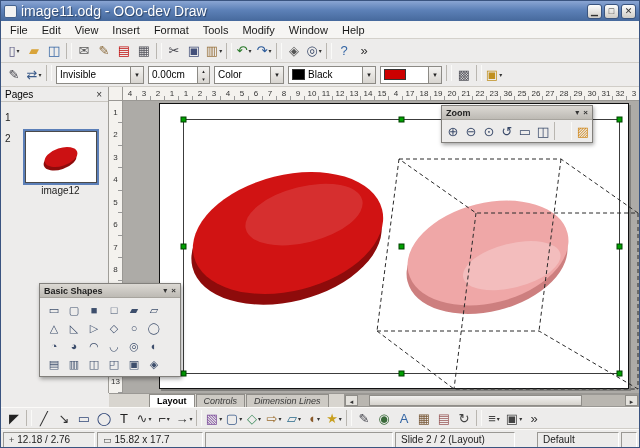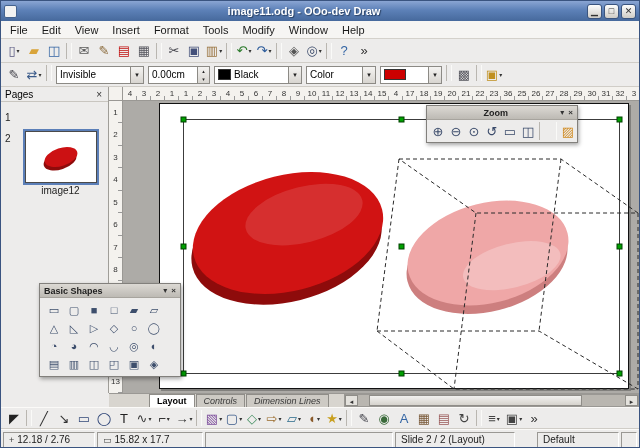--- a/index.html
+++ b/index.html
@@ -1,21 +1,21 @@
 <!DOCTYPE html>
 <html><head>
 <meta charset="utf-8">
 <style>
 *{margin:0;padding:0;box-sizing:border-box;}
 body{background:#555;}
 .app{position:relative;width:640px;height:448px;font-family:"Liberation Sans","DejaVu Sans",sans-serif;font-size:11px;background:#edeceb;overflow:hidden;border:1px solid #3a5480;}
 
 .titlebar{position:absolute;left:0;top:0;right:0;height:20px;background:linear-gradient(#8aa5d3 0%,#5d81b8 45%,#46699c 100%);display:flex;align-items:center;padding:0 3px;color:#fff;z-index:10;}
 .ticon{width:13px;height:13px;background:#f2f2f2;border:1px solid #44628e;margin-right:4px;border-radius:2px;}
-.ttext{flex:1;text-align:center;font-weight:bold;font-size:11px;text-shadow:1px 1px 1px #2a4265;}
+.ttext{flex:1;font-weight:normal;font-size:14px;text-shadow:1px 1px 1px #2a4265;}
 .wbtns{display:flex;gap:2px;}
 .wbtn{width:15px;height:15px;border:1px solid #3a547e;border-radius:3px;background:linear-gradient(#fdfdfd,#cfccc6);color:#333;font-size:9px;line-height:13px;text-align:center;cursor:default;}
 
 .menubar{position:absolute;top:20px;left:0;right:0;height:18px;background:#f6f5f3;border-bottom:1px solid #d4d1cb;display:flex;align-items:center;padding-left:2px;z-index:9;}
 .menu-item{padding:1px 7px;color:#1a1a1a;}
 
 .toolbar{position:absolute;left:0;right:0;display:flex;align-items:center;background:#edeceb;border-bottom:1px solid #d0cdc7;padding-left:3px;z-index:9;}
 .tb1{top:38px;height:24px;}
 .tb2{top:62px;height:24px;}
 .tb3{top:406px;height:22px;border-top:1px solid #fbfaf8;}
@@ -56,21 +56,21 @@
 .page{position:absolute;left:36px;top:2px;width:470px;height:286px;background:#fff;border:1px solid #111;box-shadow:2px 2px 0 rgba(0,0,0,.25);}
 svg.scene{position:absolute;left:0;top:0;}
 .scene-rect{fill:none;stroke-width:1;}
 .wire path{fill:none;stroke-dasharray:4 3;stroke-width:1;}
 .handles rect{stroke-width:1;}
 
 .palette{position:absolute;background:#edeceb;border:1px solid #82807c;box-shadow:1px 2px 4px rgba(0,0,0,.35);z-index:6;}
 .pal-title{height:14px;display:flex;align-items:center;padding:0 4px;background:linear-gradient(#dcd9d4,#bdbab4);font-size:9px;font-weight:bold;color:#222;border-bottom:1px solid #a7a49e;}
 .pal-title .t{flex:1;}
 .pal-btns{display:flex;gap:4px;font-size:8px;color:#333;}
-.zoom-palette{left:425px;top:104px;width:152px;text-align:center;}
+.zoom-palette{left:440px;top:104px;width:152px;}
 .zoom-palette .pal-body{display:flex;align-items:center;padding:2px;}
 .zoom-palette .tbtn{height:18px;min-width:18px;}
 .shapes-palette{left:38px;top:282px;width:142px;}
 .shapes-palette .pal-body{display:flex;flex-wrap:wrap;padding:3px 4px;}
 .shape-btn{width:20px;height:18px;display:flex;align-items:center;justify-content:center;font-size:11px;color:#3d4e6c;}
 
 .tabrow{position:absolute;left:108px;right:0;top:392px;height:14px;background:#d8d5cf;border-top:1px solid #9a9894;display:flex;align-items:flex-end;z-index:2;}
 .tabs{display:flex;margin-left:40px;height:13px;flex:1;}
 .tab{padding:0 7px;font-size:9px;line-height:12px;color:#3a3a3a;background:#cdcac4;border:1px solid #8f8d88;border-bottom:none;margin-right:1px;font-style:italic;white-space:nowrap;}
 .tab.active{background:#fff;font-weight:bold;font-style:normal;color:#000;}
@@ -256,27 +256,27 @@
       <span class="val">Invisible</span>
       <span class="cbtn">▾</span>
     </div>
     <div class="spin" style="width:62px">
       <span class="val" style="flex:1;padding:0 3px">0.00cm</span>
       <span class="spbtns">
         <span>▴</span>
         <span>▾</span>
       </span>
     </div>
+    <div class="combo" style="width:70px">
+      <span class="val">Color</span>
+      <span class="cbtn">▾</span>
+    </div>
     <div class="combo" style="width:88px">
       <span class="swatch" style="background: rgb(0, 0, 0);"></span>
       <span class="val">Black</span>
-      <span class="cbtn">▾</span>
-    </div>
-    <div class="combo" style="width:70px">
-      <span class="val">Color</span>
       <span class="cbtn">▾</span>
     </div>
     <div class="combo" style="width:62px">
       <span class="swatch" style="width: 22px; background: rgb(204, 0, 0);"></span>
       <span class="val"></span>
       <span class="cbtn">▾</span>
     </div>
     <span style="display:flex">
 
         <span class="tbtn sep">

